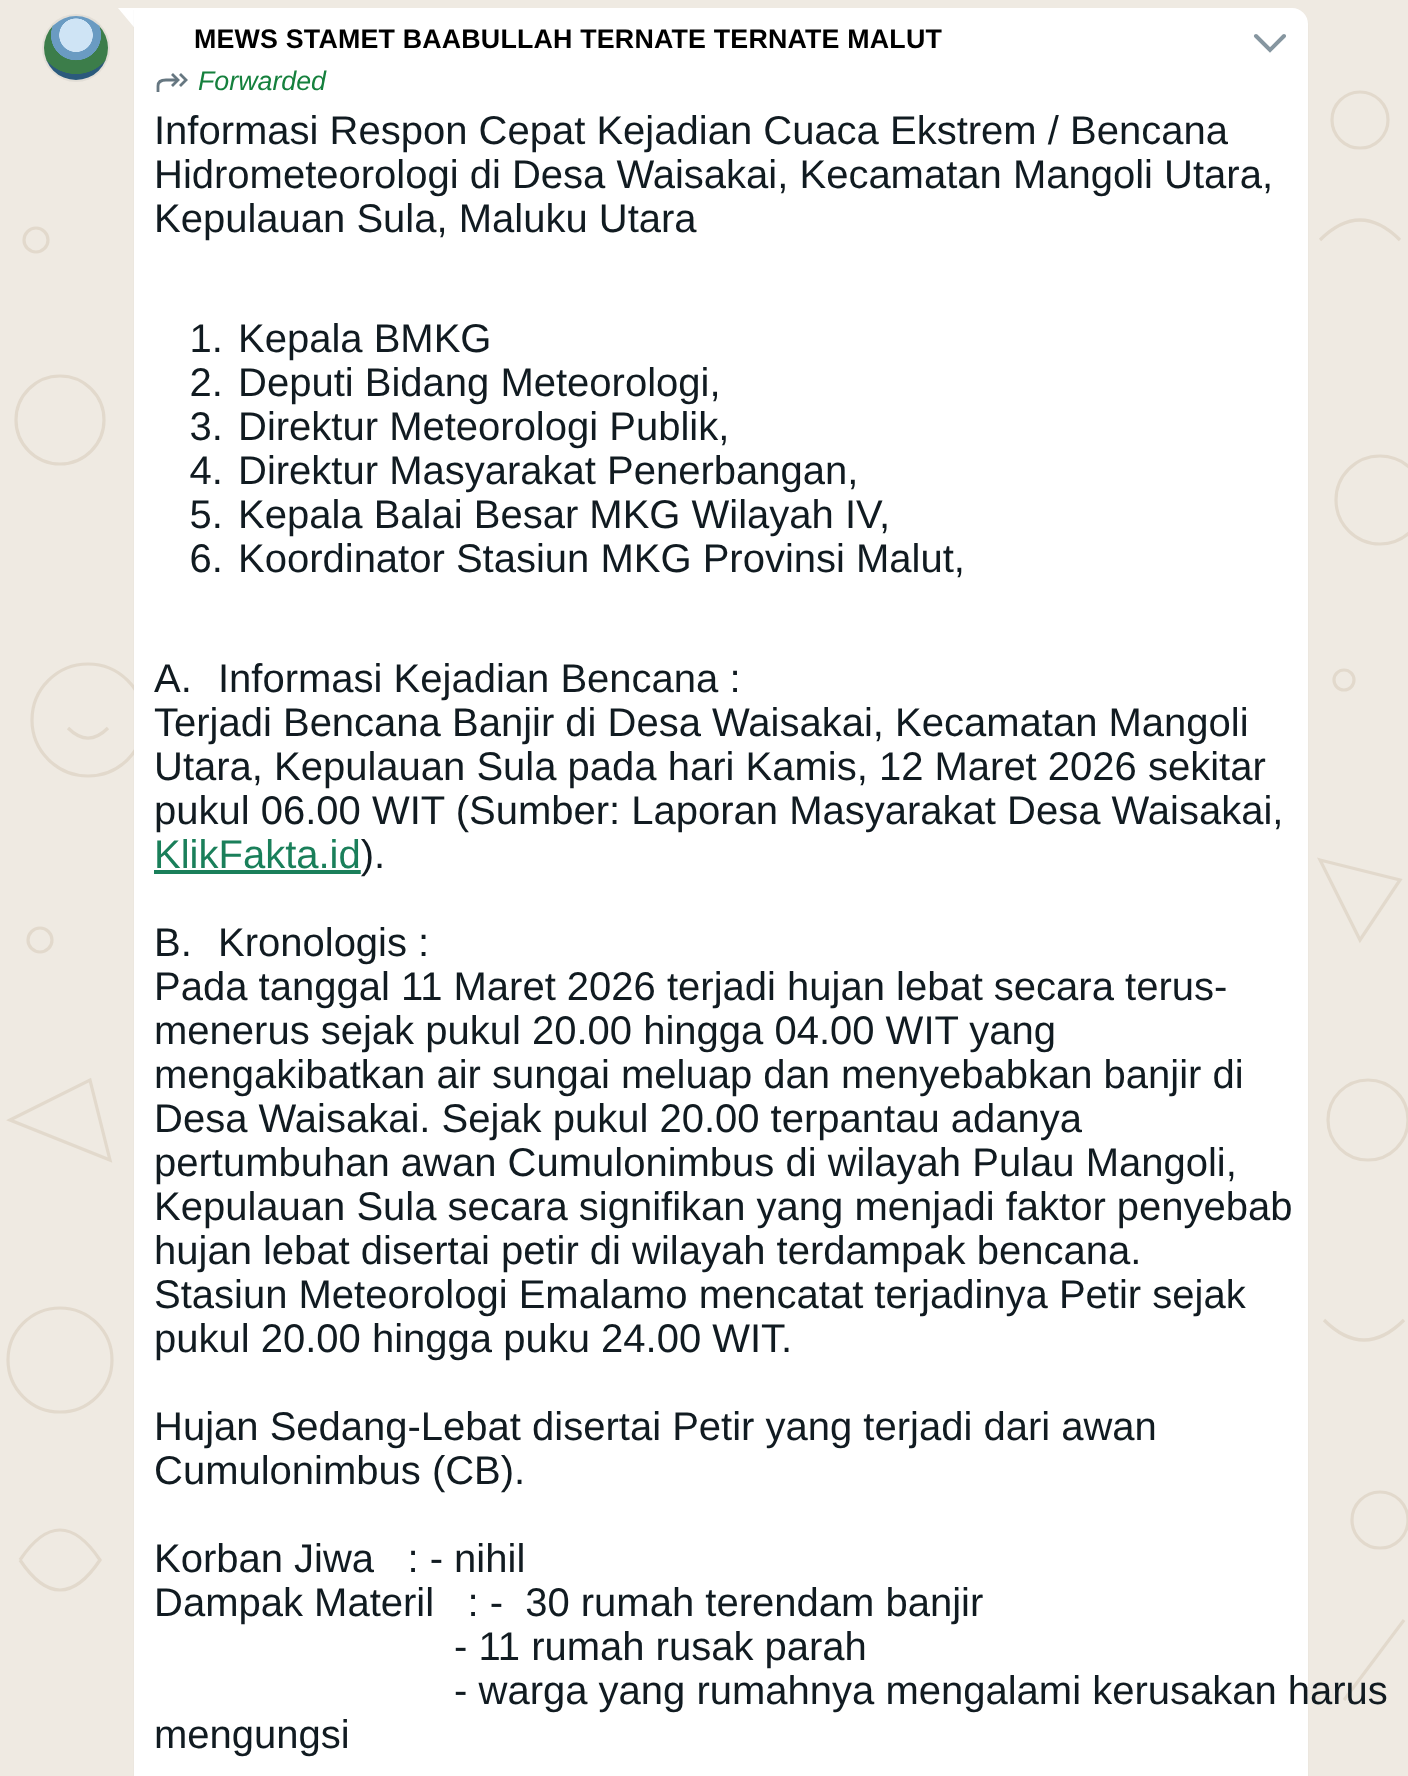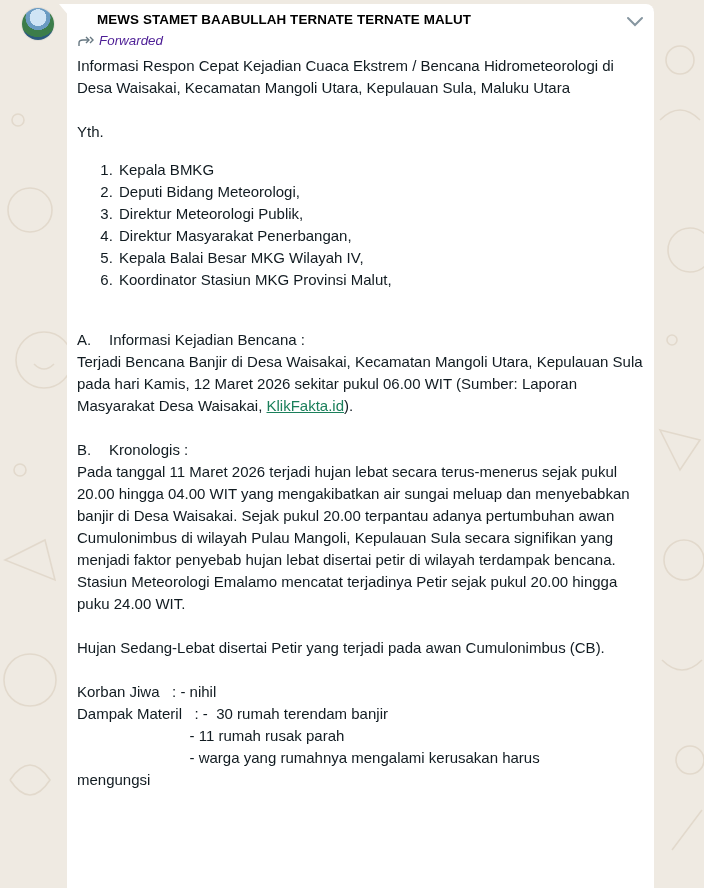--- a/index.html
+++ b/index.html
@@ -30,26 +30,26 @@
   .sender {
     position: absolute; left: 10px; top: 8px;
     color: #000000; font-weight: bold; font-size: 13.4px; letter-spacing: 0.1px; margin-left: 20px;
   }
   .chevron {
     position: absolute; right: 10px; top: 10px; width: 18px; height: 14px;
     cursor: pointer;
   }
   .forwarded {
     position: absolute; left: 10px; top: 29px;
-    color: #4c1d95; font-style: italic; font-size: 13.4px;
+    color: #15803d; font-style: italic; font-size: 13.4px;
     display: flex; align-items: center; gap: 4px;
   }
   .content {
     position: absolute; left: 10px; top: 51px; width: 572px;
-    color: #111b21; font-size: 15px; line-height: 22px;
+    color: #111b21; font-size: 20px; line-height: 22px;
   }
   .content p { margin: 0; }
   .gap { height: 22px; }
   ol { margin: 16px; padding: 0 0 0 24px; }
   ol li { padding-left: 2px; }
   .sec-head span.letter { display: inline-block; width: 32px; }
   a.link { color: #027eb5; color: #1a7f5a; text-decoration: underline; }
   .row { white-space: pre; }
 </style>
 </head>
@@ -93,41 +93,40 @@
       <path d="M2 11 V8 Q2 5 6 5 H12" fill="none" stroke="#667781" stroke-width="1.4"></path>
       <path d="M9 2 L12 5 L9 8" fill="none" stroke="#667781" stroke-width="1.4"></path>
       <path d="M13 2 L16 5 L13 8" fill="none" stroke="#667781" stroke-width="1.4"></path>
     </svg>
     <span>Forwarded</span>
   </div>
 
   <div class="content">
     <p>Informasi Respon Cepat Kejadian Cuaca Ekstrem / Bencana Hidrometeorologi di Desa Waisakai, Kecamatan Mangoli Utara, Kepulauan Sula, Maluku Utara</p>
     <div class="gap"></div>
-    <p>Yth.</p>
     <ol>
       <li>Kepala BMKG</li>
       <li>Deputi Bidang Meteorologi,</li>
       <li>Direktur Meteorologi Publik,</li>
       <li>Direktur Masyarakat Penerbangan,</li>
       <li>Kepala Balai Besar MKG Wilayah IV,</li>
       <li>Koordinator Stasiun MKG Provinsi Malut,</li>
     </ol>
     <div class="gap"></div>
 
     <p class="sec-head"><span class="letter">A.</span><span>Informasi Kejadian Bencana :</span></p>
     <p><span>Terjadi Bencana Banjir di Desa Waisakai, Kecamatan Mangoli Utara, Kepulauan Sula pada hari Kamis, 12 Maret 2026 sekitar pukul 06.00 WIT (Sumber: Laporan Masyarakat Desa Waisakai, </span><a class="link">KlikFakta.id</a><span>).</span></p>
     <div class="gap"></div>
 
     <p class="sec-head"><span class="letter">B.</span><span>Kronologis :</span></p>
     <p>Pada tanggal 11 Maret 2026 terjadi hujan lebat secara terus-menerus sejak pukul 20.00 hingga 04.00 WIT yang mengakibatkan air sungai meluap dan menyebabkan banjir di Desa Waisakai. Sejak pukul 20.00 terpantau adanya pertumbuhan awan Cumulonimbus di wilayah Pulau Mangoli, Kepulauan Sula secara signifikan yang menjadi faktor penyebab hujan lebat disertai petir di wilayah terdampak bencana.</p>
     <p>Stasiun Meteorologi Emalamo mencatat terjadinya Petir sejak pukul 20.00 hingga puku 24.00 WIT.</p>
     <div class="gap"></div>
 
-    <p>Hujan Sedang-Lebat disertai Petir yang terjadi pada awan Cumulonimbus (CB).</p>
+    <p>Hujan Sedang-Lebat disertai Petir yang terjadi dari awan Cumulonimbus (CB).</p>
     <div class="gap"></div>
 
     <p class="row">Korban Jiwa   : - nihil</p>
     <p class="row">Dampak Materil   : -  30 rumah terendam banjir</p>
     <p class="row">                           - 11 rumah rusak parah</p>
     <p class="row">                           - warga yang rumahnya mengalami kerusakan harus</p>
     <p>mengungsi</p>
   </div>
 </div>
 

